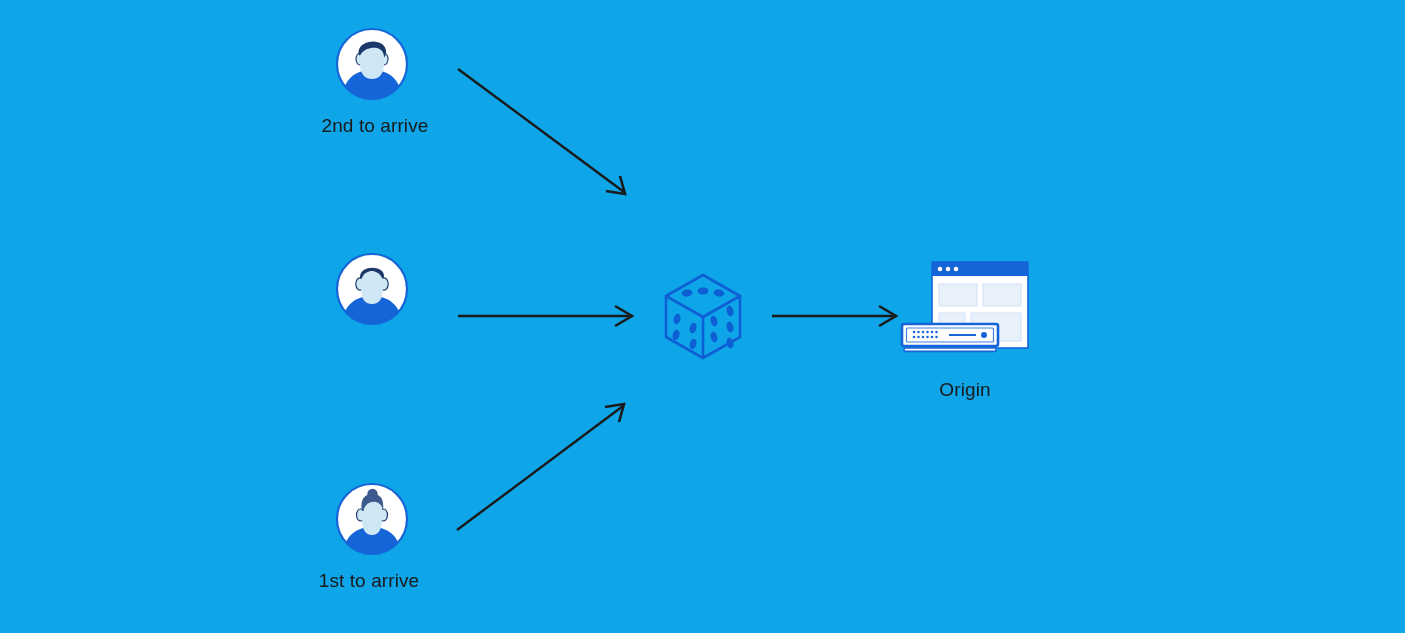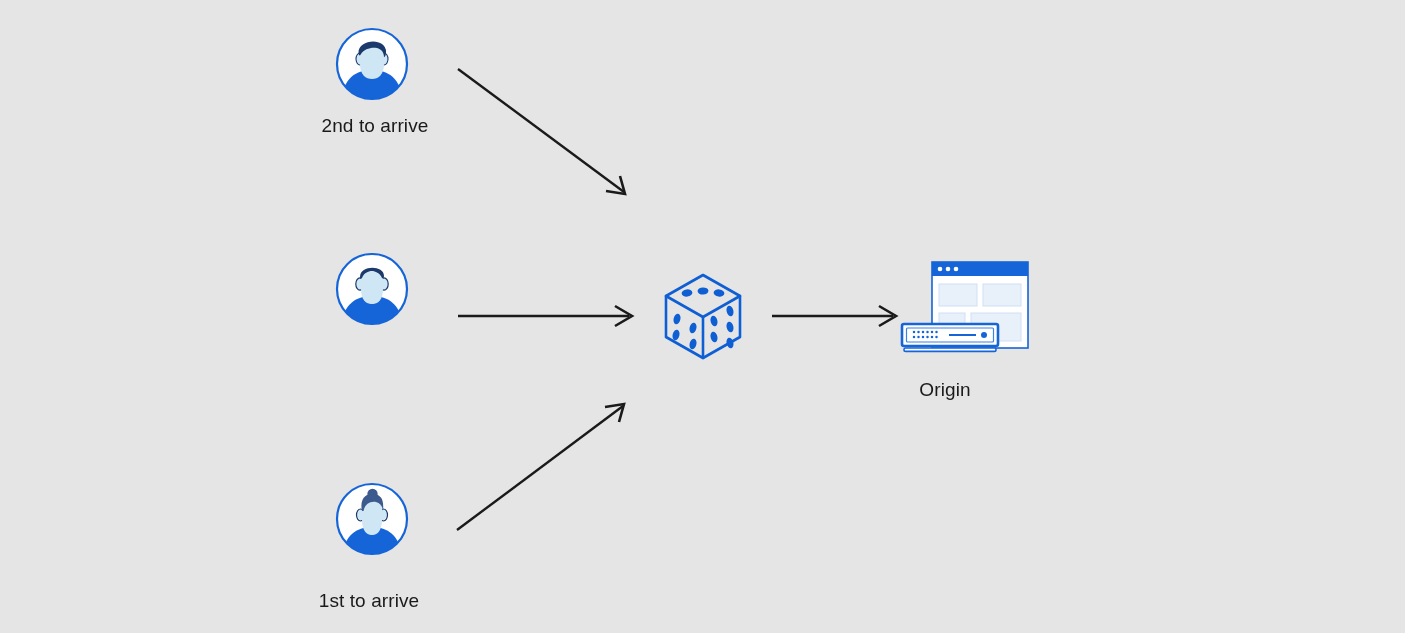--- a/index.html
+++ b/index.html
@@ -7,21 +7,21 @@
     padding: 0;
     background: #ffffff;
   }
   body {
     font-family: "Liberation Sans", sans-serif;
   }
   #canvas {
     position: relative;
     width: 1405px;
     height: 633px;
-    background: #e5e5e5;
+    background: #0ea5e9;
     overflow: hidden;
   }
   .node {
     position: absolute;
   }
   .node-label {
     position: absolute;
     width: 240px;
     text-align: center;
     font-family: "Liberation Sans", sans-serif;
@@ -127,21 +127,21 @@
         <rect x="32" y="35" width="12" height="16" rx="5" fill="#cfe6f5"></rect>
         <path d="M32 47 q6 6 12 0 l0 4 q-6 6 -12 0 Z" fill="#b5d7ec"></path>
         <ellipse cx="26.5" cy="34" rx="4" ry="6" fill="#cfe6f5" stroke="#1b3a6b" stroke-width="1.2"></ellipse>
         <ellipse cx="49.5" cy="34" rx="4" ry="6" fill="#cfe6f5" stroke="#1b3a6b" stroke-width="1.2"></ellipse>
         <path d="M28 27 C28 16 48 16 48 27 L48 39 C48 50 43 54 38 54 C33 54 28 50 28 39 Z" fill="#cfe6f5"></path>
         <path d="M28 30 C25 16 34 12 40 13 C48 14 50 20 49 30 C48.5 25 46 22 42 21 C36 20 31 23 29.5 30 Z" fill="#3d5a8f"></path>
         <circle cx="38.5" cy="13" r="5.2" fill="#3d5a8f"></circle>
       </g>
     </svg>
   </div>
-  <div class="node-label" style="left:249px; top:590px;">1st to arrive</div>
+  <div class="node-label" style="left:249px; top:570px;">1st to arrive</div>
 
   <div class="node dice-wrap" style="left:660px; top:271px;">
     <svg width="86" height="90" viewBox="0 0 86 90">
       <g fill="none" stroke="#0f5fd4" stroke-width="2.6" stroke-linejoin="round" stroke-linecap="round">
         <path d="M43 4 L80 25 L80 66 L43 87 L6 66 L6 25 Z"></path>
         <path d="M6 25 L43 46 L80 25"></path>
         <path d="M43 46 L43 87"></path>
       </g>
       <g fill="#0f5fd4">
 
@@ -194,15 +194,15 @@
           <circle cx="25" cy="79" r="1.25"></circle>
             <circle cx="29.5" cy="79" r="1.25"></circle>
           <circle cx="34" cy="79" r="1.25"></circle>
             <circle cx="38.5" cy="79" r="1.25"></circle>
         </g>
         <line x1="51" y1="77" x2="78" y2="77" stroke="#1565d8" stroke-width="2"></line>
         <circle cx="86" cy="77" r="3" fill="#1565d8"></circle>
       </g>
     </svg>
   </div>
-  <div class="node-label" style="left:825px; top:379px;">Origin</div>
+  <div class="node-label" style="left:845px; top:379px;">Origin</div>
 
 </div>
 
 </body></html>

